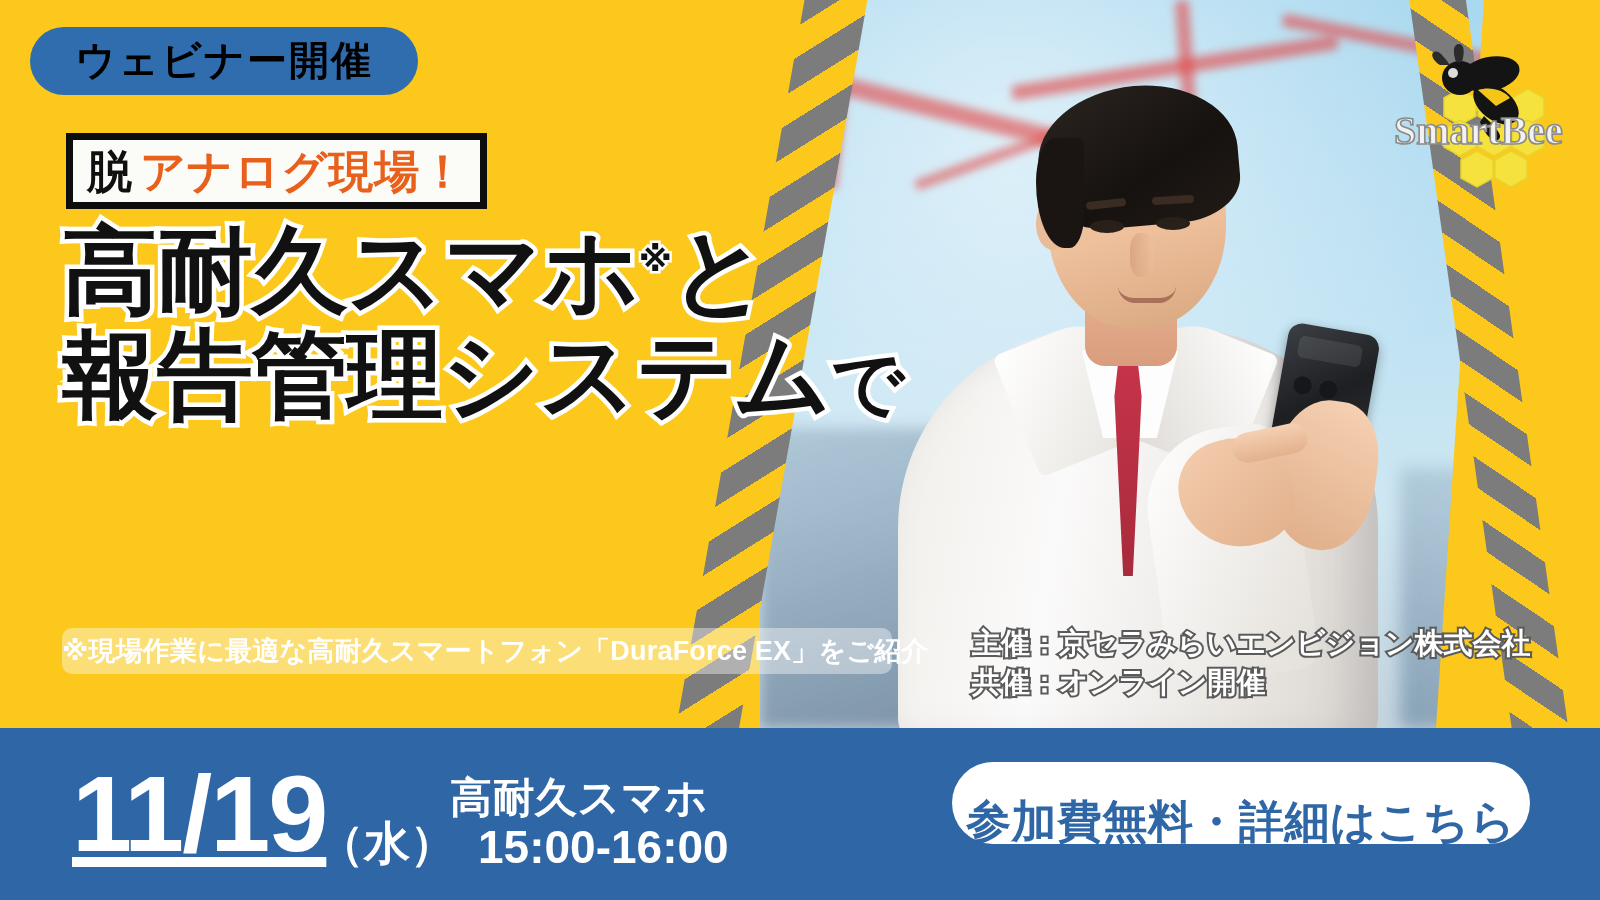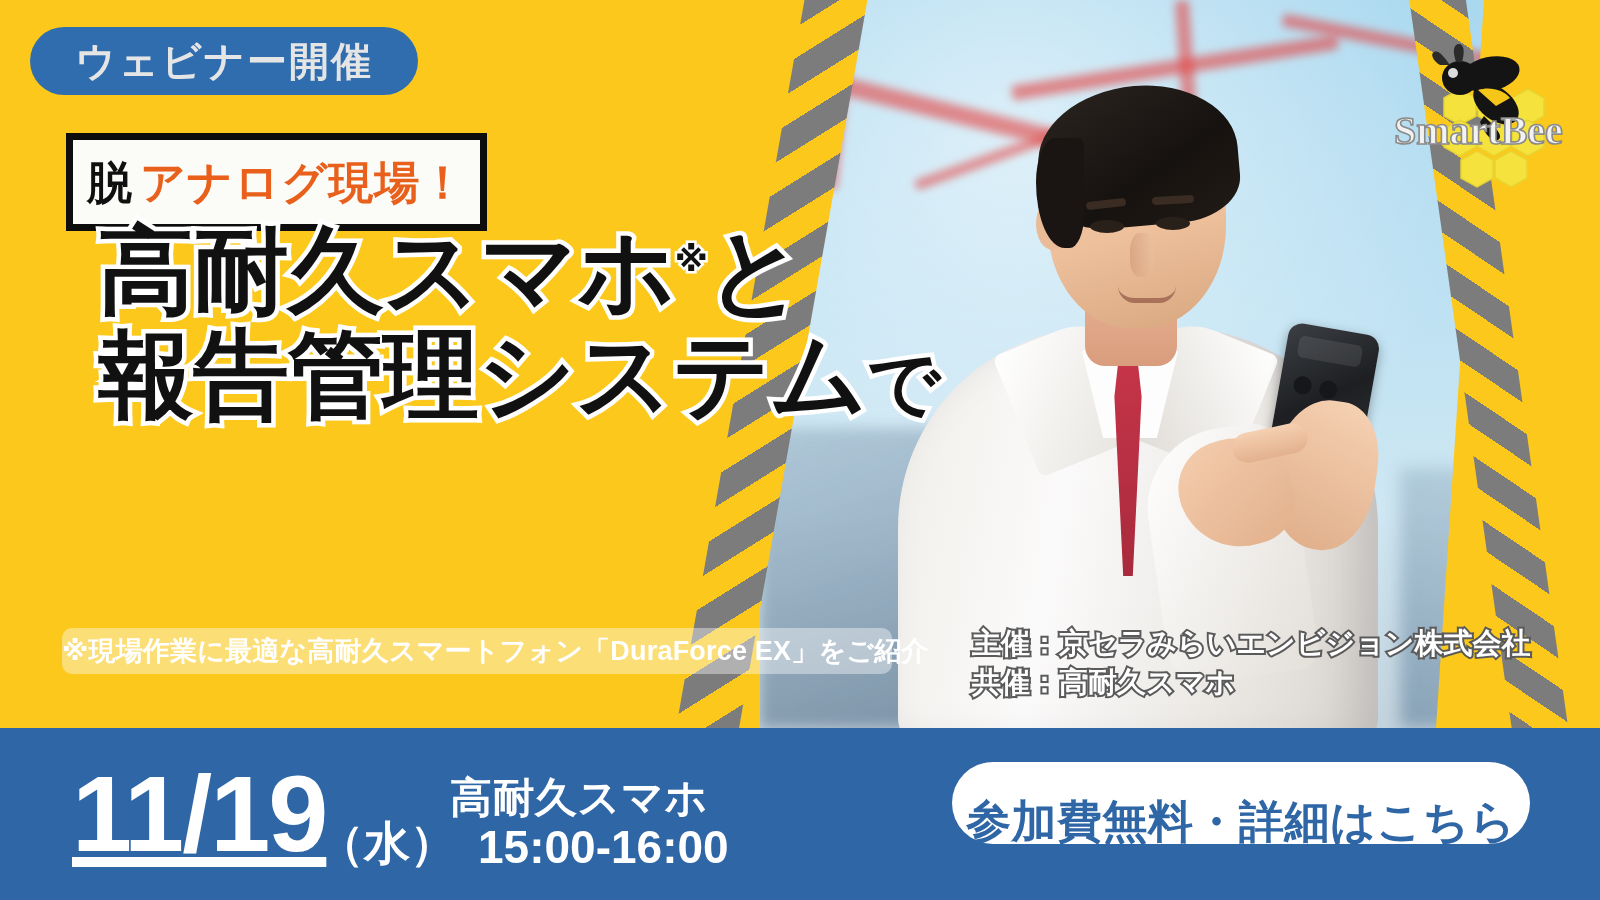--- a/index.html
+++ b/index.html
@@ -226,52 +226,52 @@
   
   .badge {
     position: absolute;
     left: 30px; top: 27px;
     width: 388px; height: 68px;
     background: #2F6DAE;
     border-radius: 34px;
     display: flex; align-items: center; justify-content: center;
   }
   .badge-text {
-    color: #e5e5e5;
+    color: #000000;
     font-size: 40px;
     font-weight: bold;
     letter-spacing: 2px;
     line-height: 1;
+    font-family: Liberation Serif, serif;
   }
 
   
   .subhead-box {
     position: absolute;
     left: 66px; top: 133px;
     height: 62px;
-    padding: 11px 14px;
+    padding: 0 14px;
     background: #fbfbf7;
     border: 7px solid #0d0d0d;
     display: flex; align-items: center;
   }
   .subhead-line {
     font-size: 45px;
     font-weight: bold;
     line-height: 1;
     white-space: nowrap;
   }
   .sub-a { color: #101010; }
   .sub-b { color: #E8601C; margin-left: 8px; letter-spacing: 1px; }
 
   
   .headline {
     position: absolute;
     left: 62px; top: 222px;
     width: 1060px;
-    margin-left: 36px;
   }
   .hl-line {
     font-size: 96px;
     font-weight: bold;
     color: #111111;
     line-height: 1.02;
     letter-spacing: -1px;
     white-space: nowrap;
     margin-bottom: 6px;
     -webkit-text-stroke: 9px #ffffff;
@@ -468,21 +468,21 @@
       <span>報告管理システム</span><span class="hl-small">で</span>
     </div>
   </div>
 
   <div class="footnote-pill">
     <span class="footnote-text">※現場作業に最適な高耐久スマートフォン「DuraForce EX」をご紹介</span>
   </div>
 
   <div class="organizers">
     <div class="org-line">主催：京セラみらいエンビジョン株式会社</div>
-    <div class="org-line">共催：高耐久スマホ</div>
+    <div class="org-line">共催：オンライン開催</div>
   </div>
 
   <div class="logo">
     <svg class="logo-svg" viewBox="0 0 190 170">
       <g fill="#F5E23C" stroke="#E8D430" stroke-width="1.5">
         <polygon points="52,66 68,57 84,66 84,84 68,93 52,84"></polygon>
         <polygon points="86,66 102,57 118,66 118,84 102,93 86,84"></polygon>
         <polygon points="120,66 136,57 152,66 152,84 136,93 120,84"></polygon>
         <polygon points="52,97 68,88 84,97 84,115 68,124 52,115"></polygon>
         <polygon points="86,97 102,88 118,97 118,115 102,124 86,115"></polygon>

